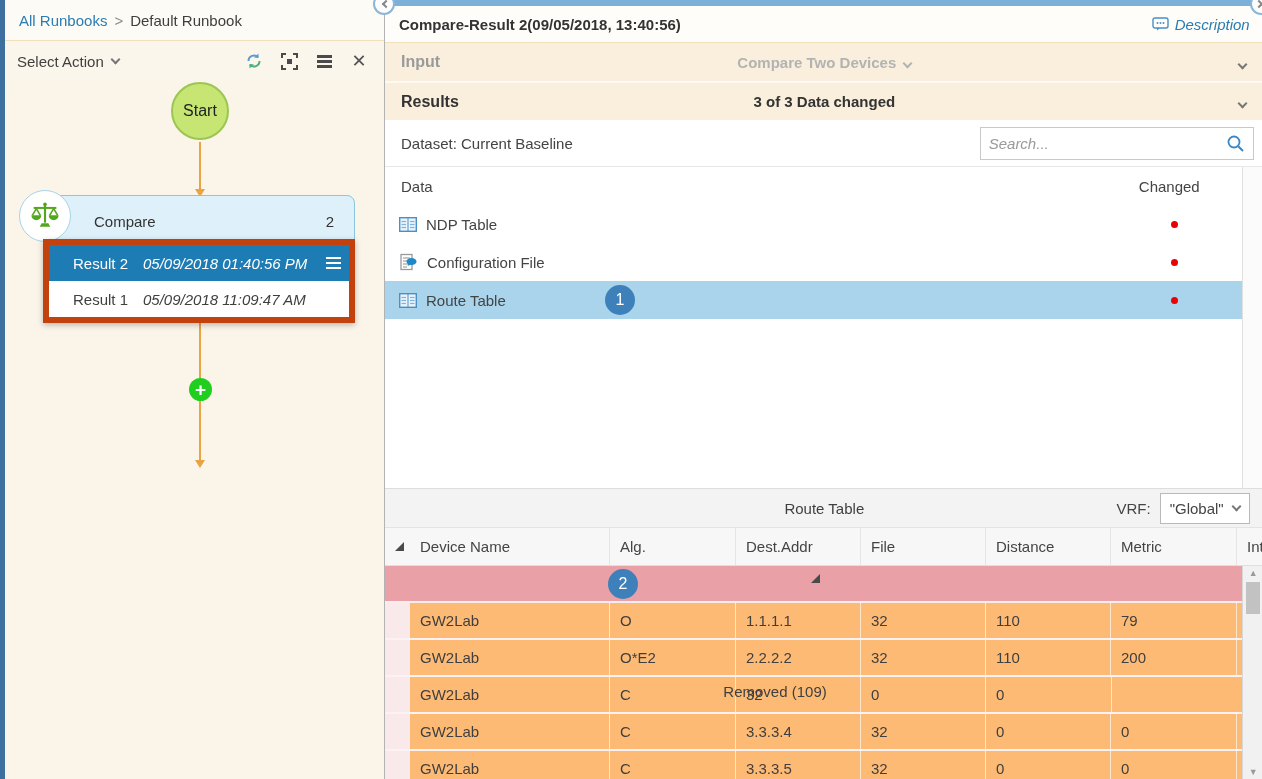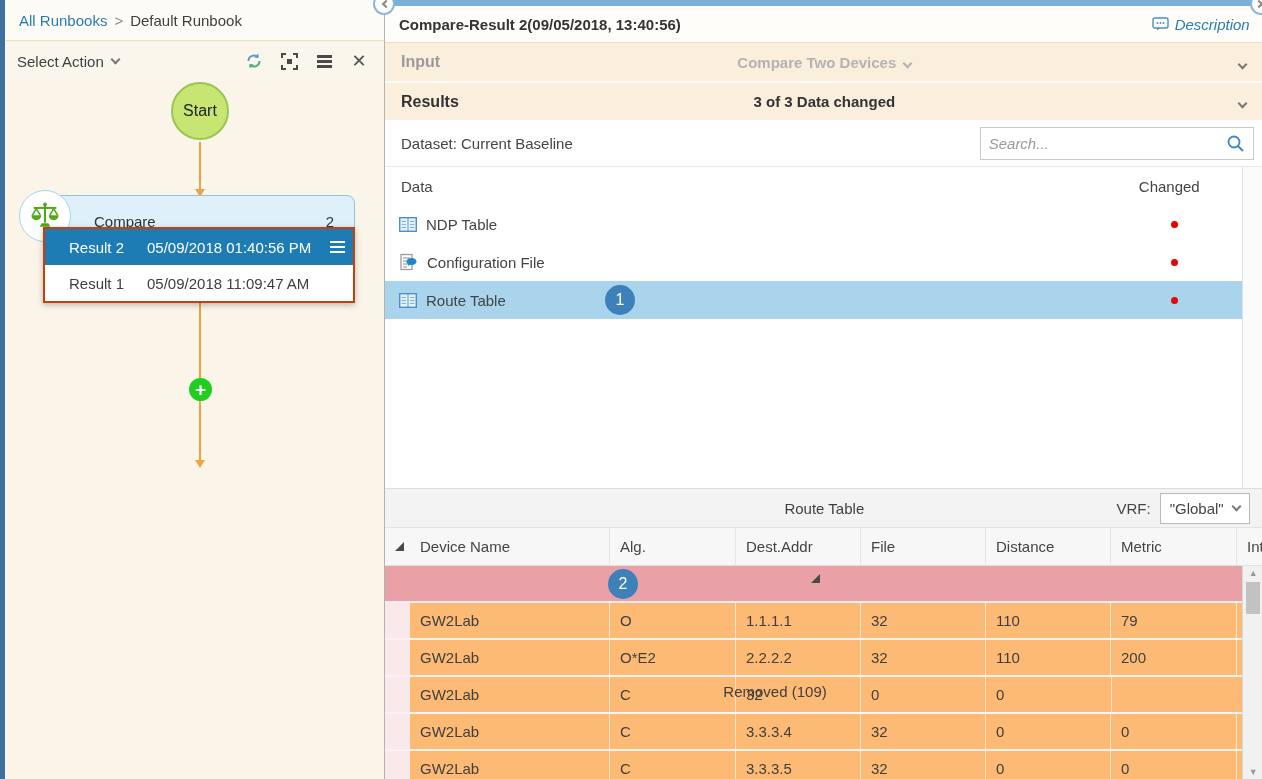--- a/index.html
+++ b/index.html
@@ -29,23 +29,23 @@
   .canvas { position:relative; flex:1; background:#faf4e9; }
   .start-node { position:absolute; left:166px; top:1px; width:58px; height:58px; border-radius:50%; background:#c6e573; border:2px solid #9cc653; display:flex; align-items:center; justify-content:center; color:#222; font-size:16px; cursor:pointer; }
   .flow-arrow { position:absolute; width:2px; background:#e8a343; }
   .flow-arrow::after { content:""; position:absolute; left:-4px; bottom:-7px; border-left:5px solid transparent; border-right:5px solid transparent; border-top:8px solid #e8a343; }
   .arrow1 { left:194px; top:61px; height:48px; }
   .arrow2 { left:194px; top:157px; height:223px; z-index:0; }
   .compare-node { position:absolute; left:40px; top:114px; width:310px; height:53px; background:#def1fa; border:1px solid #8ac6e0; border-radius:8px; display:flex; align-items:center; z-index:1; cursor:pointer; }
   .compare-label { margin-left:48px; color:#333; font-size:15px; }
   .compare-count { margin-left:auto; margin-right:20px; color:#333; font-size:15px; }
   .compare-icon-circle { position:absolute; left:14px; top:109px; width:52px; height:52px; border-radius:50%; background:#fff; border:1px solid #a5d5e8; display:flex; align-items:center; justify-content:center; z-index:2; }
-  .result-dropdown { position:absolute; left:38px; top:146px; width:312px; background:#fff; border:2px solid #c2410c; box-shadow:0 2px 6px rgba(0,0,0,0.25); z-index:3; }
+  .result-dropdown { position:absolute; left:38px; top:158px; width:312px; background:#fff; border:6px solid #c2410c; box-shadow:0 2px 6px rgba(0,0,0,0.25); z-index:3; }
   .result-row { height:36px; display:flex; align-items:center; padding:0 8px 0 24px; cursor:pointer; }
-  .result-row .rdate { width:176px; text-align:left; }
+  .result-row .rdate { width:176px; text-align:left;font-style:italic; }
   .result-row .rmenu { width:22px; display:flex; justify-content:flex-end; }
   .result-row .rname { flex:1; }
   .result-row.selected { background:#1d7cb4; color:#fff; }
   .result-row.selected .hamb i { background:#fff; height:2px; margin:3px 0; }
   .result-row:not(.selected) { color:#3f3f3f; }
   .plus-btn { position:absolute; left:184px; top:297px; width:23px; height:23px; border-radius:50%; background:#1fce1f; color:#fff; display:flex; align-items:center; justify-content:center; font-size:19px; font-weight:bold; line-height:1; cursor:pointer; z-index:1; }
 
   
   .right-panel { flex:1; position:relative; display:flex; flex-direction:column; background:#fff; }
   .top-bar { height:6px; background:#7cb0d8; }

